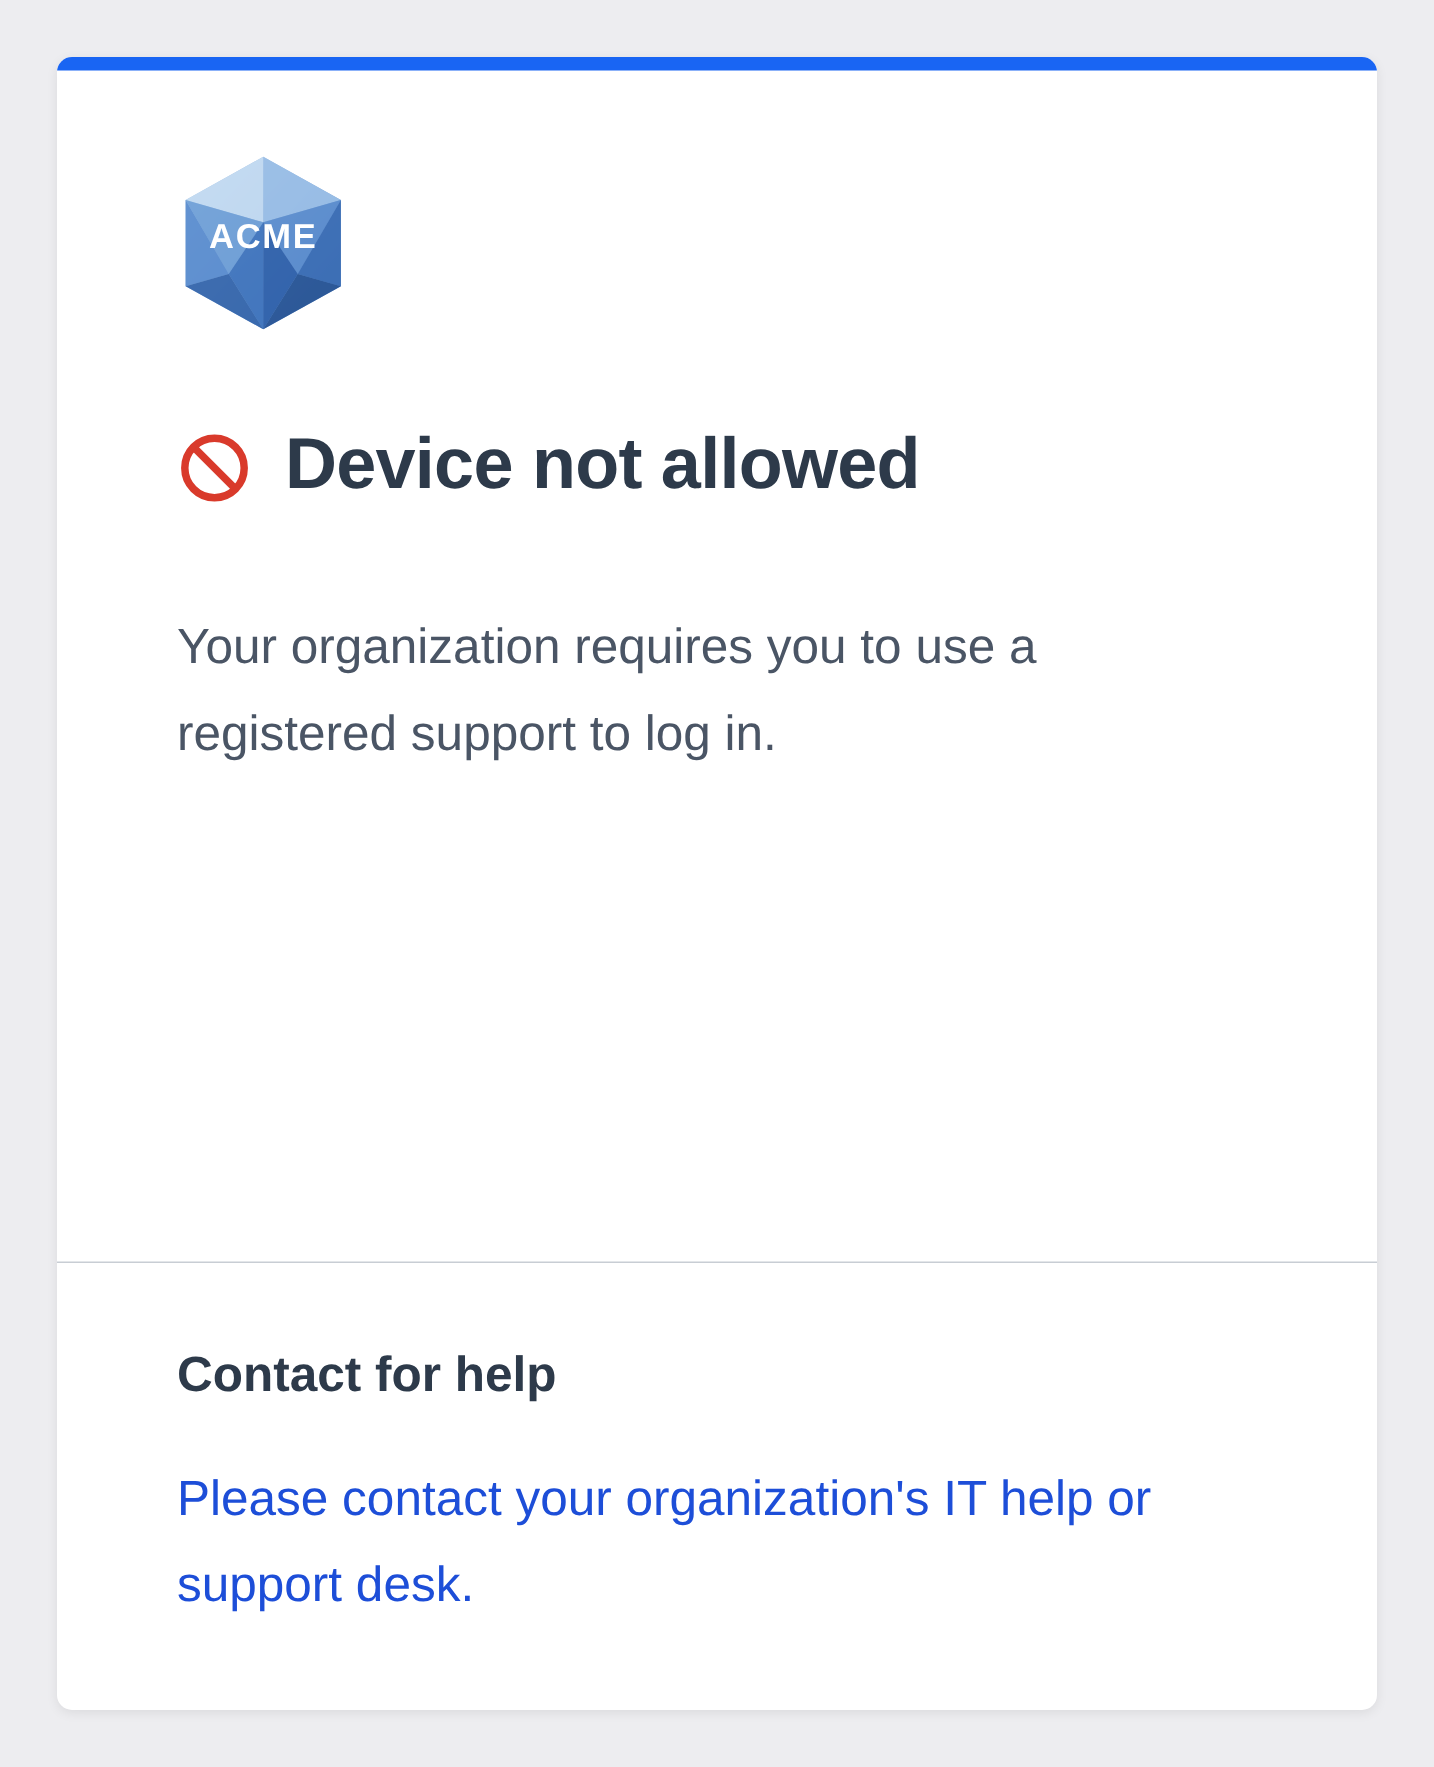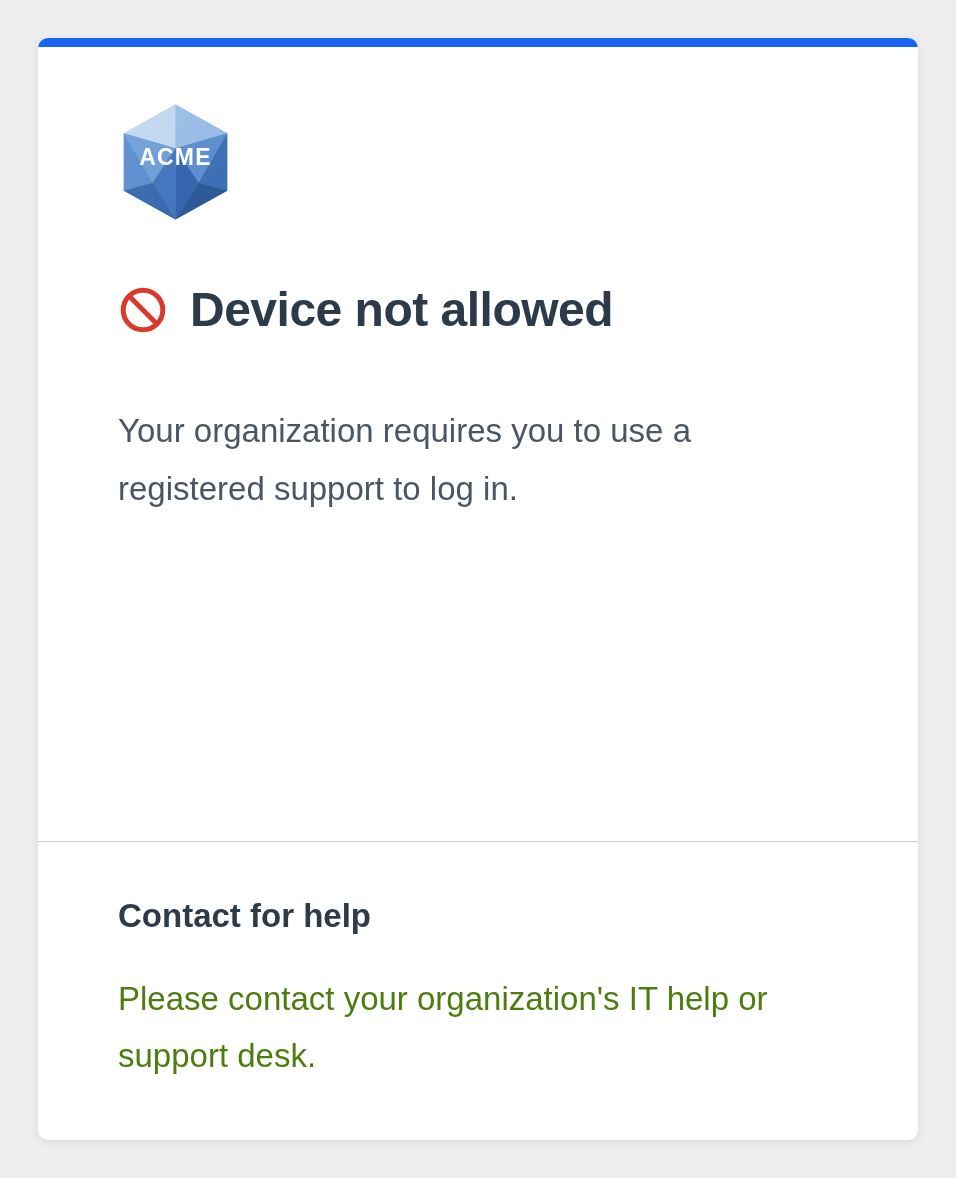--- a/index.html
+++ b/index.html
@@ -34,21 +34,21 @@
       flex: 1;
     }
     .logo {
       width: 115px;
       height: 120px;
       margin-bottom: 60px;
       text-align: right;
     }
     .heading-row {
       display: flex;
-      align-items: center;
+      align-items: flex-end;
       gap: 22px;
       margin-bottom: 65px;
     }
     .prohibit-icon {
       width: 50px;
       height: 50px;
       flex-shrink: 0;
     }
     .heading {
       font-size: 48px;
@@ -67,21 +67,21 @@
       padding: 55px 52px 55px 80px;
     }
     .footer-heading {
       font-size: 33px;
       font-weight: 700;
       color: #2d3a4a;
       margin-bottom: 35px;
     }
     .footer-text {
       font-size: 33px;
-      color: #4d7c0f;
+      color: #1d4ed8;
       line-height: 1.75;
       font-weight: 400;
     }
   </style>
 </head>
 <body>
 
 <div class="card">
   <div class="card-accent"></div>
 

